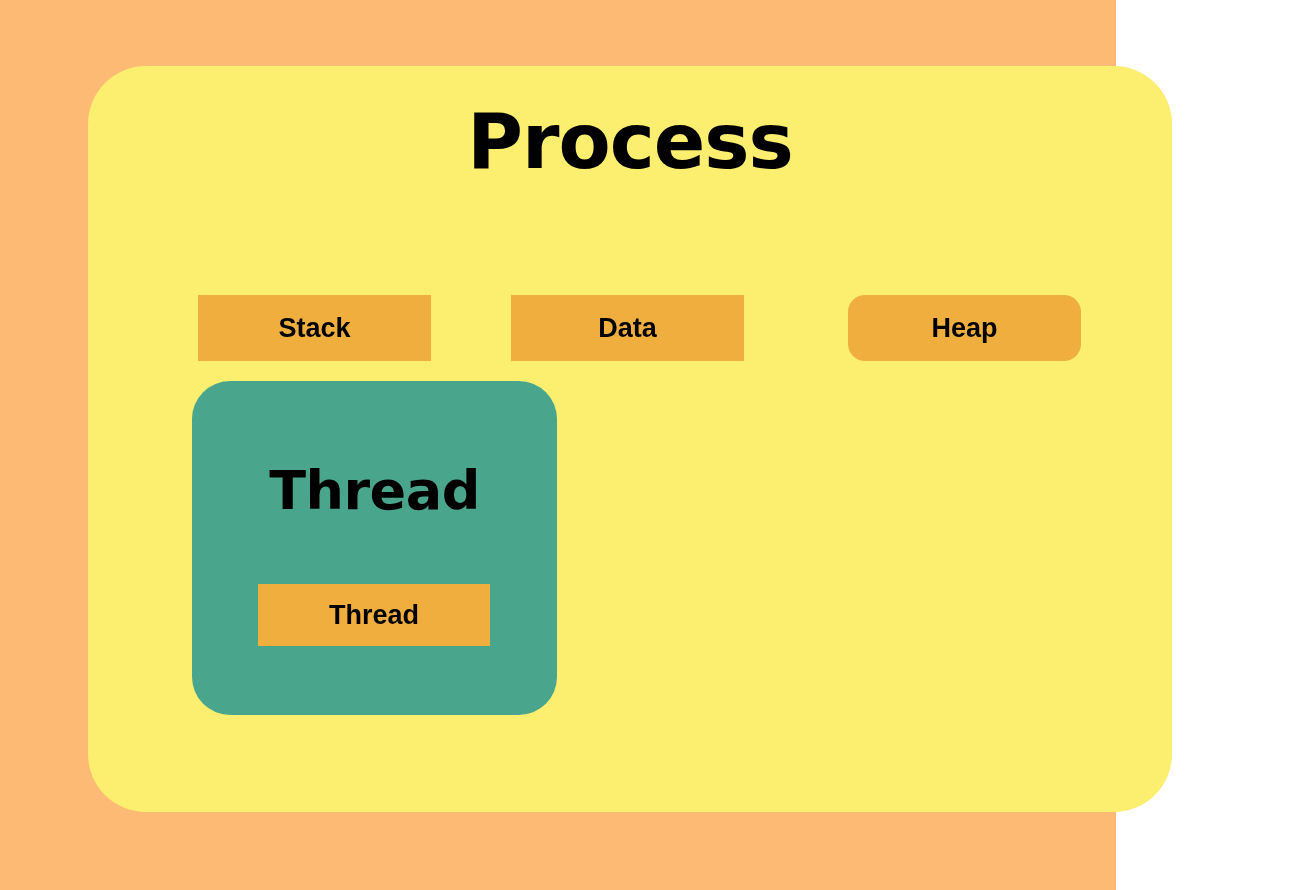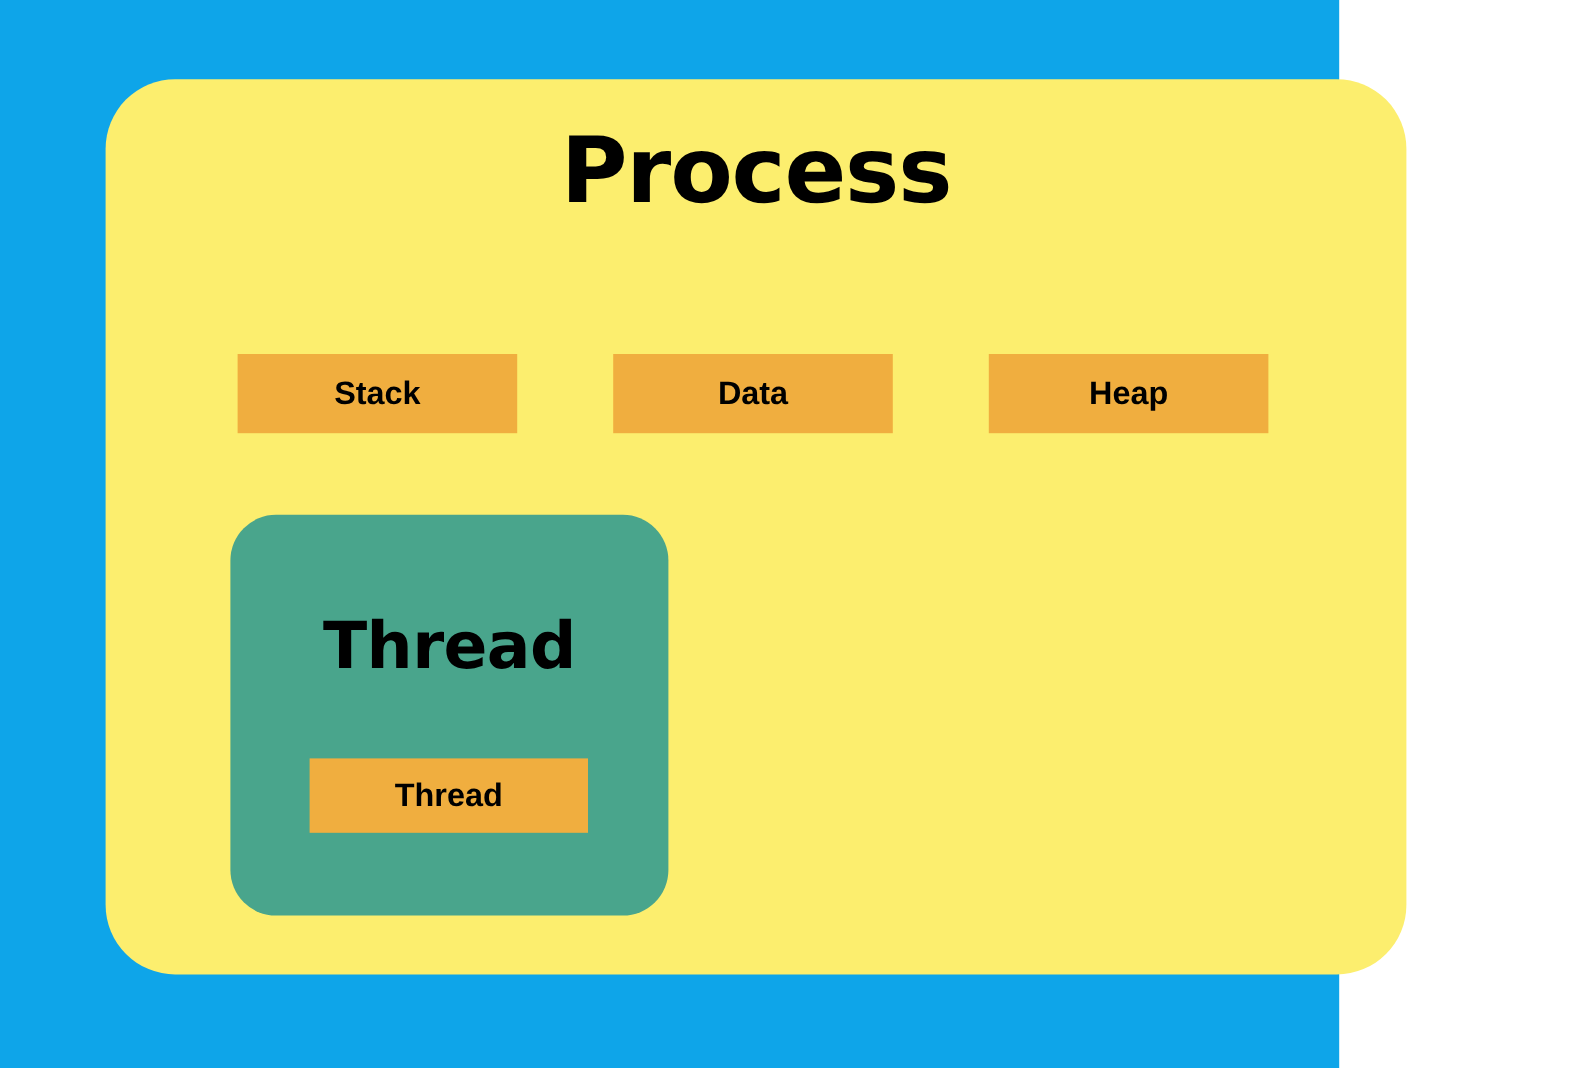--- a/index.html
+++ b/index.html
@@ -10,21 +10,21 @@
   body {
     width: 1310px;
     height: 890px;
     font-family: "Liberation Sans", sans-serif;
     overflow: hidden;
   }
   #canvas {
     position: relative;
     width: 1116px;
     height: 890px;
-    background: #0ea5e9;
+    background: #fdba74;
   }
 
   
   .process-box {
     position: absolute;
     left: 88px;
     top: 66px;
     width: 1084px;
     height: 746px;
     background: #fcee6e;
@@ -61,33 +61,32 @@
   .seg-label {
     font-family: "Liberation Sans", sans-serif;
     font-weight: bold;
     font-size: 27px;
     color: #000000;
     line-height: 1;
     white-space: nowrap;
   }
   #seg-code { left: 110px; width: 233px; }
   #seg-data { left: 423px; width: 233px; text-align: right; }
-  #seg-heap { left: 736px; width: 233px; }
+  #seg-heap { left: 760px; width: 233px; border-radius: 17px; }
 
   
   .thread-box {
     position: absolute;
     left: 104px;
     top: 315px;
     width: 365px;
     height: 334px;
     background: #49a58c;
     border-radius: 38px;
     box-sizing: border-box;
-    margin-top: 48px;
   }
   .thread-title {
     position: absolute;
     left: 0;
     top: 83px;
     width: 365px;
     text-align: center;
     font-family: "DejaVu Sans", sans-serif;
     font-weight: bold;
     font-size: 54px;

